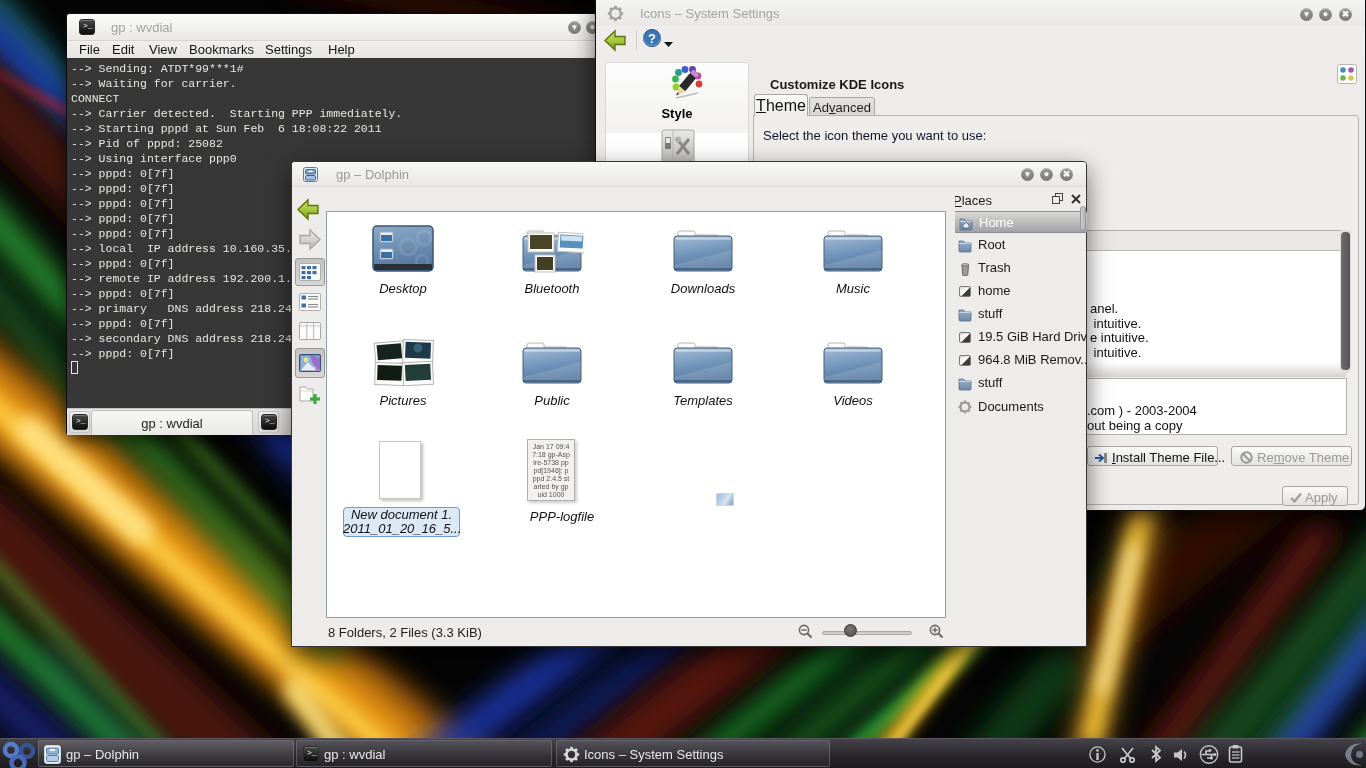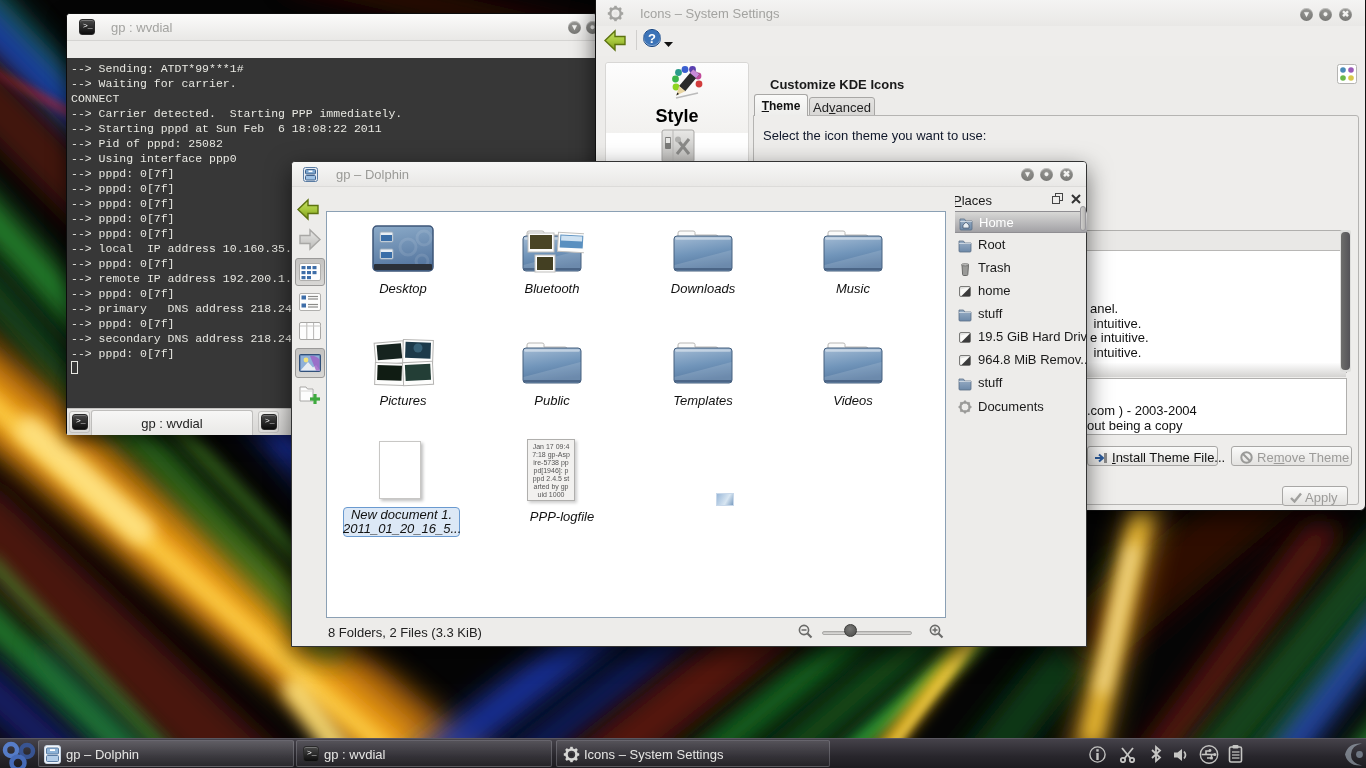--- a/index.html
+++ b/index.html
@@ -19,21 +19,21 @@
 #term .tab{position:absolute;left:24px;top:1px;width:162px;height:25px;background:linear-gradient(#f7f7f6,#e9e8e6);border:1px solid #bfbebc;border-bottom:none;border-radius:3px 3px 0 0;text-align:center;font-size:13px;color:#232323;line-height:25px;}
 .termico{display:inline-block;width:16px;height:16px;border-radius:3px;background:linear-gradient(#4a4a4a,#0c0c0c);border:1px solid #2a2a2a;position:relative;box-shadow:inset 0 1px 0 rgba(255,255,255,.25);}
 .termico i{position:absolute;left:3px;top:1px;font-style:normal;color:#fff;font-size:8px;font-family:"Liberation Mono",monospace;}
 
 #ss{position:absolute;left:595px;top:-6px;width:771px;height:517px;background:#edecea;border:1px solid #111;border-radius:6px;box-shadow:0 8px 22px rgba(0,0,0,.6);}
 #ss .tbar{position:absolute;left:0;top:0;right:0;height:31px;background:linear-gradient(#f6f6f5,#e9e8e6);border-radius:5px 5px 0 0;}
 #ss .ttext{position:absolute;left:44px;top:11px;font-size:13px;color:#a3a3a0;}
 #ss .toolbar{position:absolute;left:0;top:31px;right:0;height:30px;background:#eeedeb;}
 #ss .lpanel{position:absolute;left:9px;top:67px;width:144px;height:440px;background:#fff;border:1px solid #d8d7d5;border-radius:3px;}
 #ss h1{position:absolute;left:162px;top:70px;font-size:13px;font-weight:bold;color:#1a1a1a;margin:12px;}
-.tab1{position:absolute;left:158px;top:99px;width:54px;height:22px;background:linear-gradient(#fafaf9,#ededeb);border:1px solid #a8a7a5;border-bottom:none;border-radius:3px 3px 0 0;font-size:12px;color:#111;text-align:center;line-height:22px;z-index:2;font-weight:bold;}
+.tab1{position:absolute;left:158px;top:99px;width:54px;height:22px;background:linear-gradient(#fafaf9,#ededeb);border:1px solid #a8a7a5;border-bottom:none;border-radius:3px 3px 0 0;font-size:16px;color:#111;text-align:center;line-height:22px;z-index:2;}
 .tab2{position:absolute;left:213px;top:102px;width:66px;height:19px;background:linear-gradient(#e4e3e1,#d8d7d5);border:1px solid #a8a7a5;border-radius:3px 3px 0 0;font-size:13px;color:#222;text-align:center;line-height:19px;}
 #ss .tabline{position:absolute;left:157px;top:120px;width:606px;height:390px;border:1px solid #b5b4b2;border-radius:0 3px 3px 3px;background:#eeedeb;}
 #ss .seltext{position:absolute;left:167px;top:133px;font-size:13px;color:#0f172a;}
 #ss .list{position:absolute;left:162px;top:235px;width:589px;height:143px;background:#fff;border:1px solid #b0afad;}
 #ss .desc{position:absolute;left:162px;top:383px;width:589px;height:57px;background:#fff;border:1px solid #b0afad;}
 .ssbtn{position:absolute;height:20px;background:linear-gradient(#fafaf9,#e3e2e0);border:1px solid #a8a7a5;border-radius:3px;font-size:13px;color:#111;text-align:center;}
 
 #dol{position:absolute;left:291px;top:161px;width:796px;height:486px;background:#edecea;border:1px solid #333;border-radius:4px 4px 0 0;box-shadow:0 8px 24px rgba(0,0,0,.55);}
 #dol .tbar{position:absolute;left:0;top:0;right:0;height:25px;background:linear-gradient(#f7f7f6,#e9e8e6);border-radius:3px 3px 0 0;border-bottom:1px solid #dcdbd9;}
 #dol .ttext{position:absolute;left:44px;top:5px;font-size:13px;color:#9a9a97;}
@@ -122,20 +122,28 @@
         <i>&gt;_</i>
       </span>
     <span class="ttext">gp : wvdial</span>
     <span class="wbtn" style="left:501px;top:7px;">
         <span>▾</span>
       </span>
     <span class="wbtn" style="left:519px;top:7px;">
         <span>●</span>
       </span>
   </div>
+  <div class="menu">
+    <span style="left:12px;">File</span>
+      <span style="left:45px;">Edit</span>
+      <span style="left:82px;">View</span>
+      <span style="left:122px;">Bookmarks</span>
+      <span style="left:198px;">Settings</span>
+      <span style="left:261px;">Help</span>
+  </div>
   <div class="cons">--&gt; Sending: ATDT*99***1#
 --&gt; Waiting for carrier.
 CONNECT
 --&gt; Carrier detected.  Starting PPP immediately.
 --&gt; Starting pppd at Sun Feb  6 18:08:22 2011
 --&gt; Pid of pppd: 25082
 --&gt; Using interface ppp0
 --&gt; pppd: 0[7f]
 --&gt; pppd: 0[7f]
 --&gt; pppd: 0[7f]
@@ -217,21 +225,21 @@
           <circle cx="31" cy="18" r="3.4" fill="#d23c3c"></circle>
         </g>
       <g transform="rotate(40 18 18)">
           <rect x="14" y="2" width="8" height="22" fill="#2a2a2a"></rect>
           <rect x="14" y="2" width="8" height="5" fill="#c88ad8"></rect>
           <path d="M14 24 L18 33 L22 24z" fill="#e8d4a0"></path>
           <path d="M16.8 30.2 L18 33 L19.2 30.2z" fill="#222"></path>
         </g>
       <path d="M8 32 L30 27" stroke="#bbb" stroke-width="1.5"></path>
     </svg>
-    <div style="position:absolute;left:0;top:43px;width:100%;text-align:center;font-weight:bold;font-size:18px;">Style</div>
+    <div style="position:absolute;left:0;top:43px;width:100%;text-align:center;font-weight:bold;font-size:13px;">Style</div>
     <svg width="34" height="34" style="position:absolute;left:55px;top:66px;">
         <rect x="1" y="1" width="32" height="32" rx="2" fill="url(#graya)" stroke="#a8a7a5"></rect>
         <path d="M12 1 v32" stroke="#b8b7b5"></path>
         <rect x="4" y="8" width="6" height="12" rx="1" fill="#7a7a78"></rect>
         <rect x="4.8" y="9" width="4.4" height="5" fill="#e8e8e6"></rect>
         <g stroke="#8a8a88" stroke-width="3">
           <path d="M16 25 L28 10"></path>
           <path d="M16 10 L28 25"></path>
         </g>
         <circle cx="17" cy="10.5" r="3" fill="#b0b0ae"></circle>

